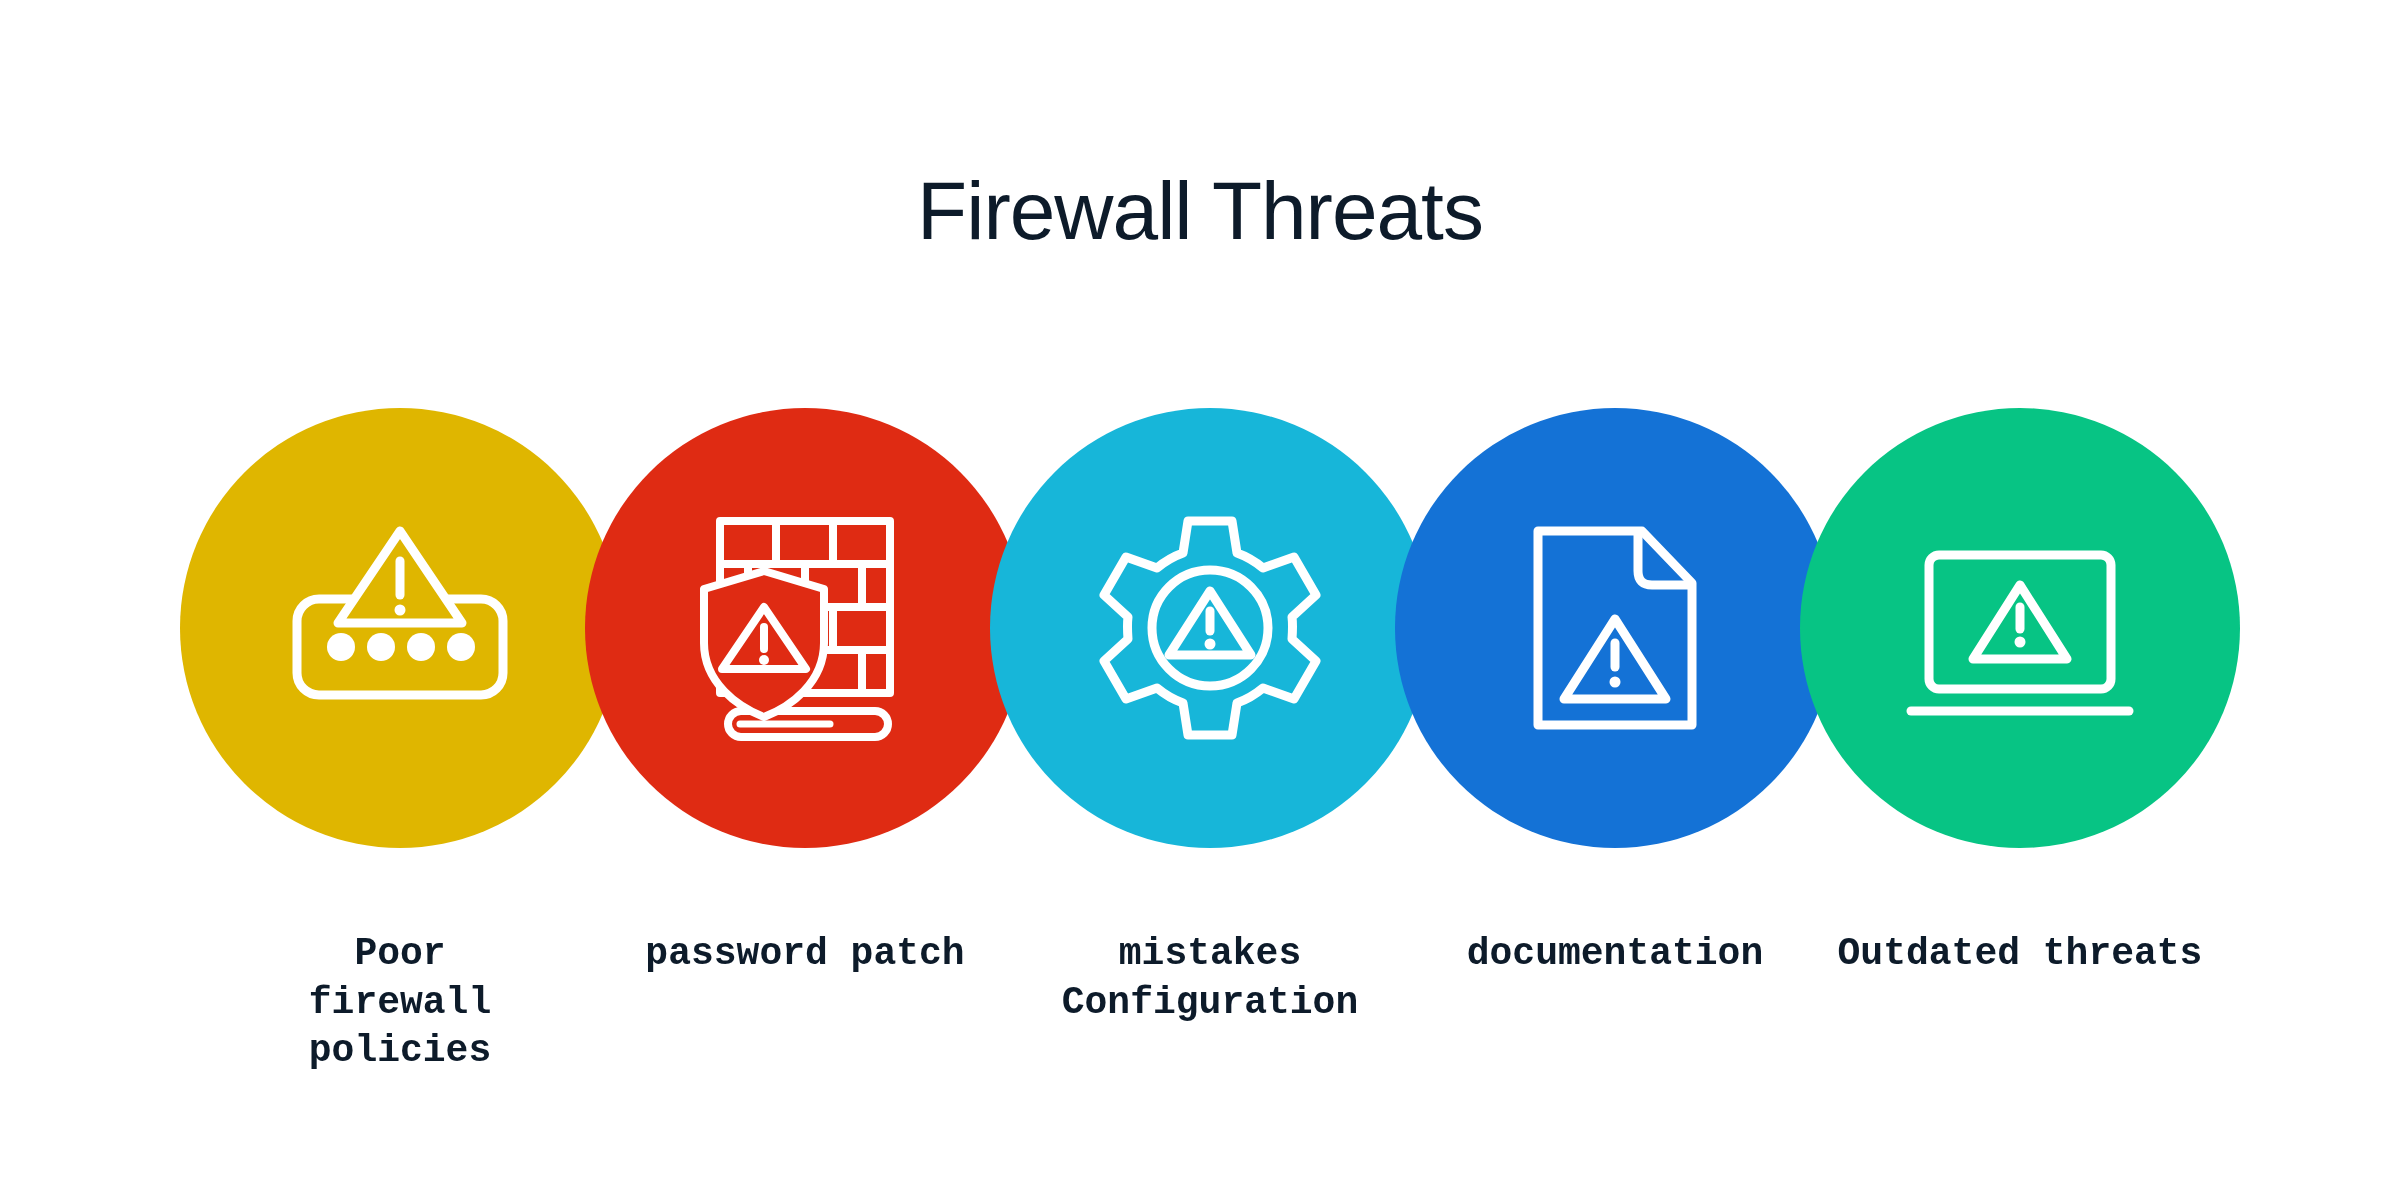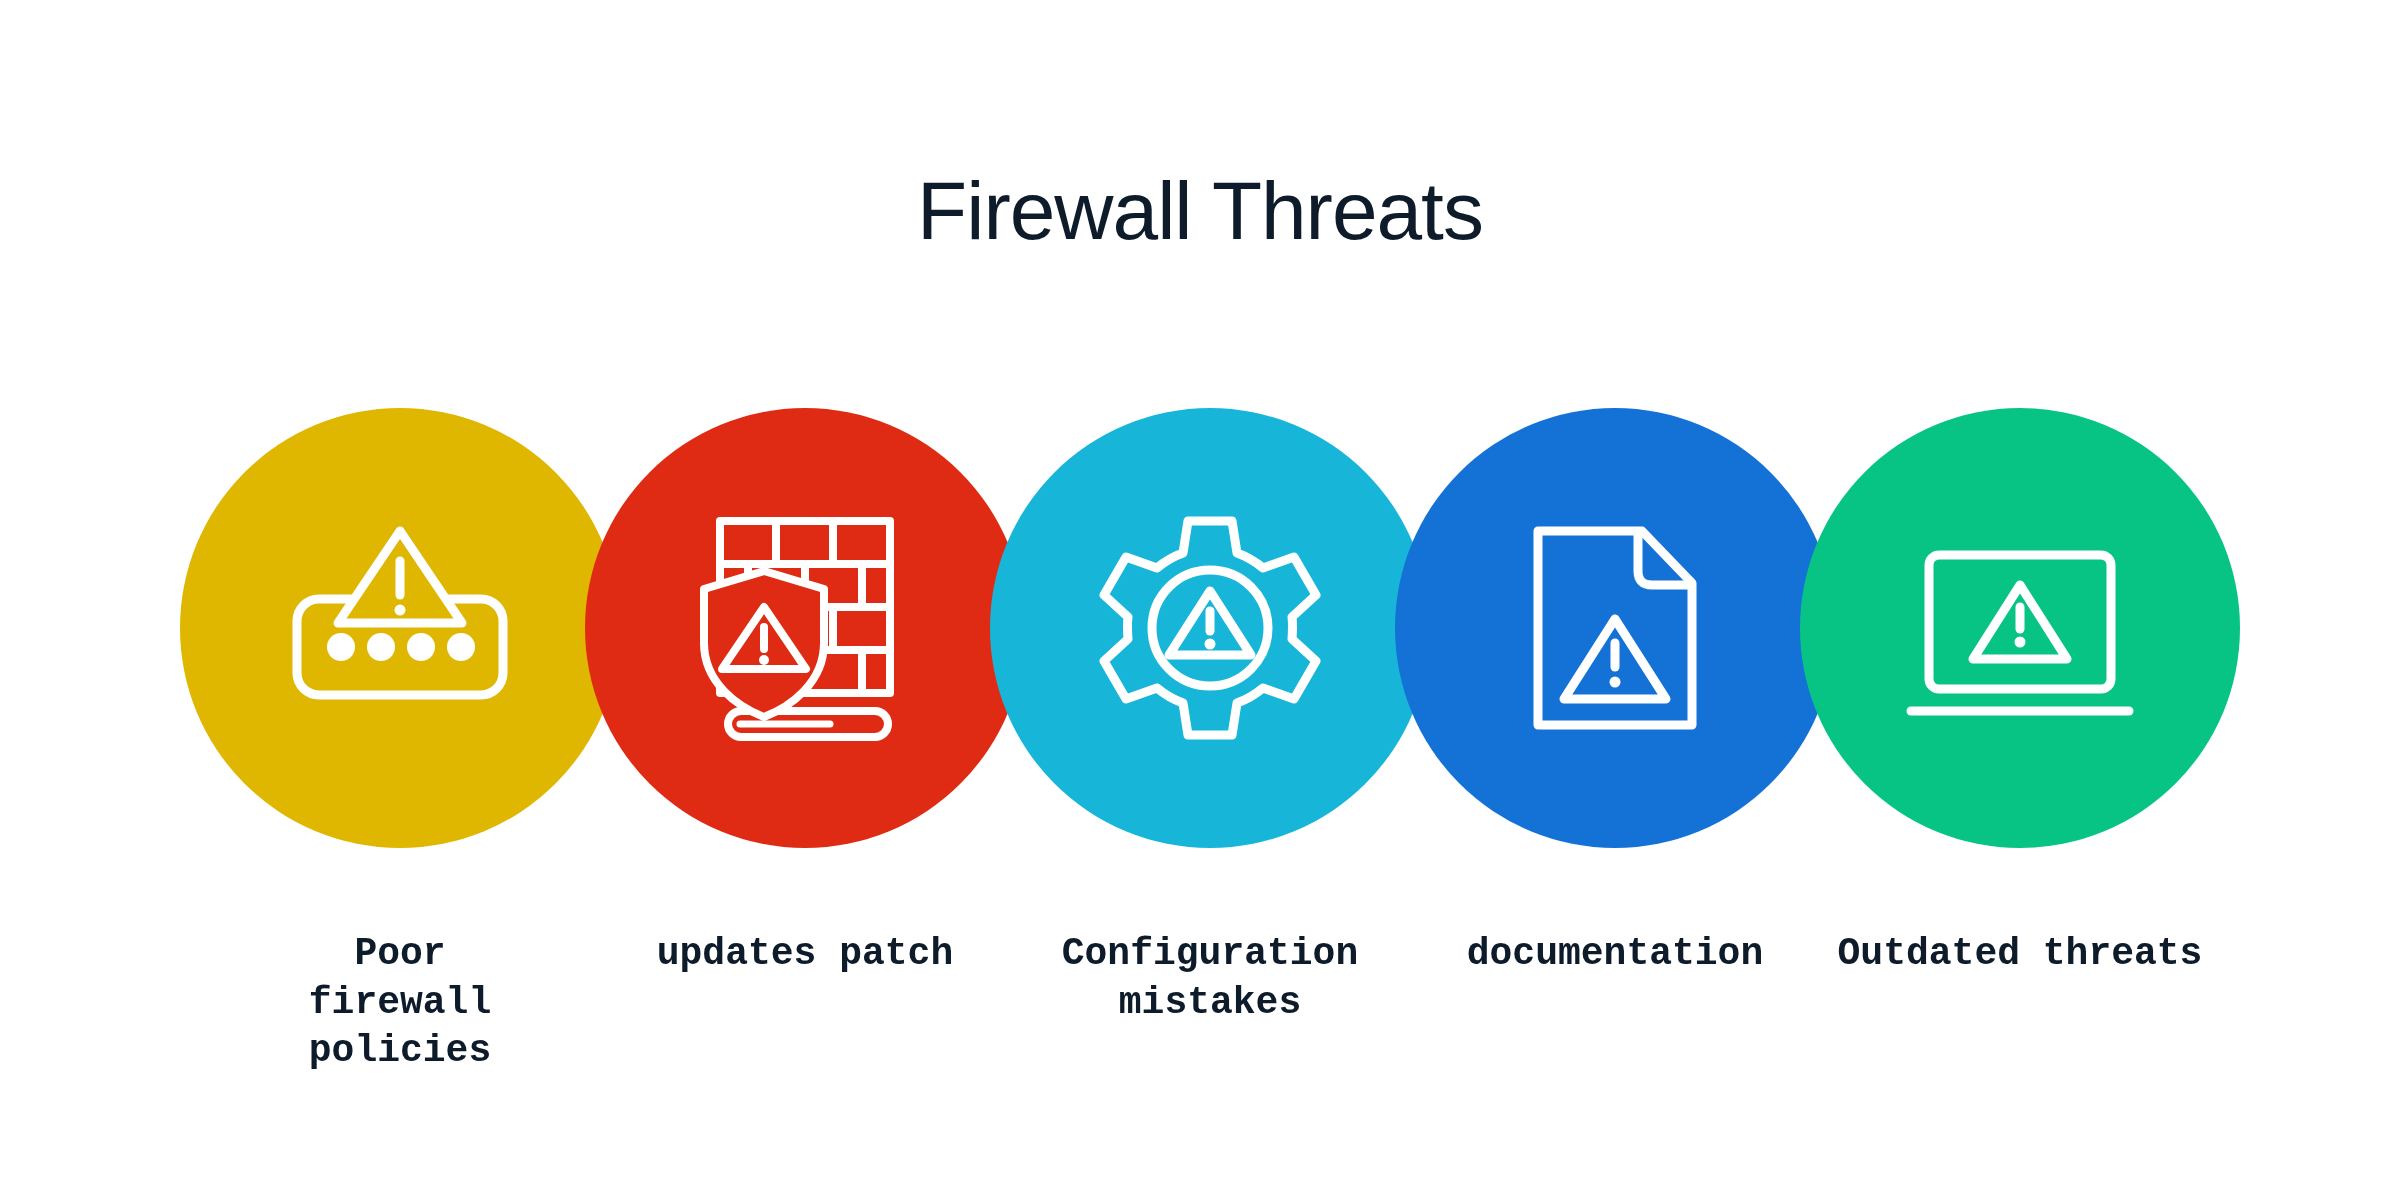--- a/index.html
+++ b/index.html
@@ -175,25 +175,25 @@
 
   </div>
 
   <div id="labels">
     <div class="label">
       <div>Poor</div>
       <div>firewall</div>
       <div>policies</div>
     </div>
     <div class="label">
-      <div>updates patch</div>
-    </div>
-    <div class="label">
+      <div>password patch</div>
+    </div>
+    <div class="label">
+      <div>mistakes</div>
       <div>Configuration</div>
-      <div>mistakes</div>
     </div>
     <div class="label">
       <div>documentation</div>
     </div>
     <div class="label">
       <div>Outdated threats</div>
     </div>
   </div>
 
 </div>

